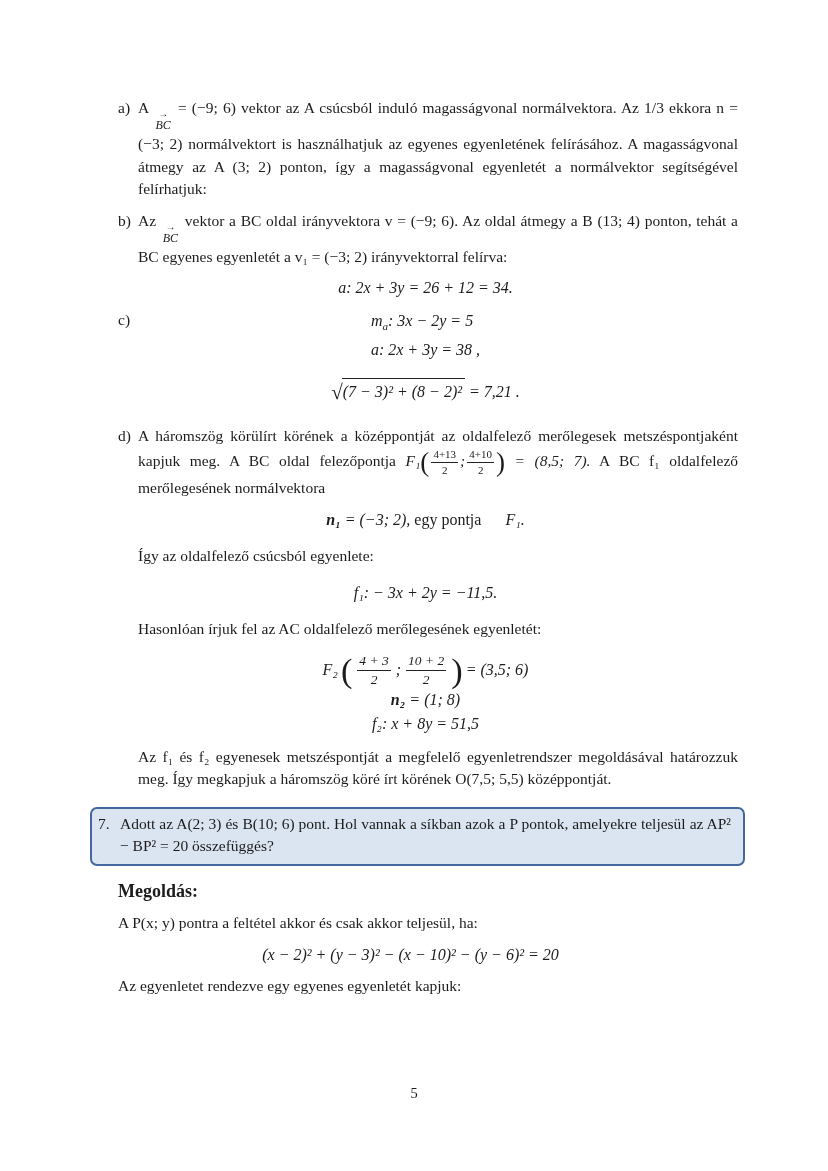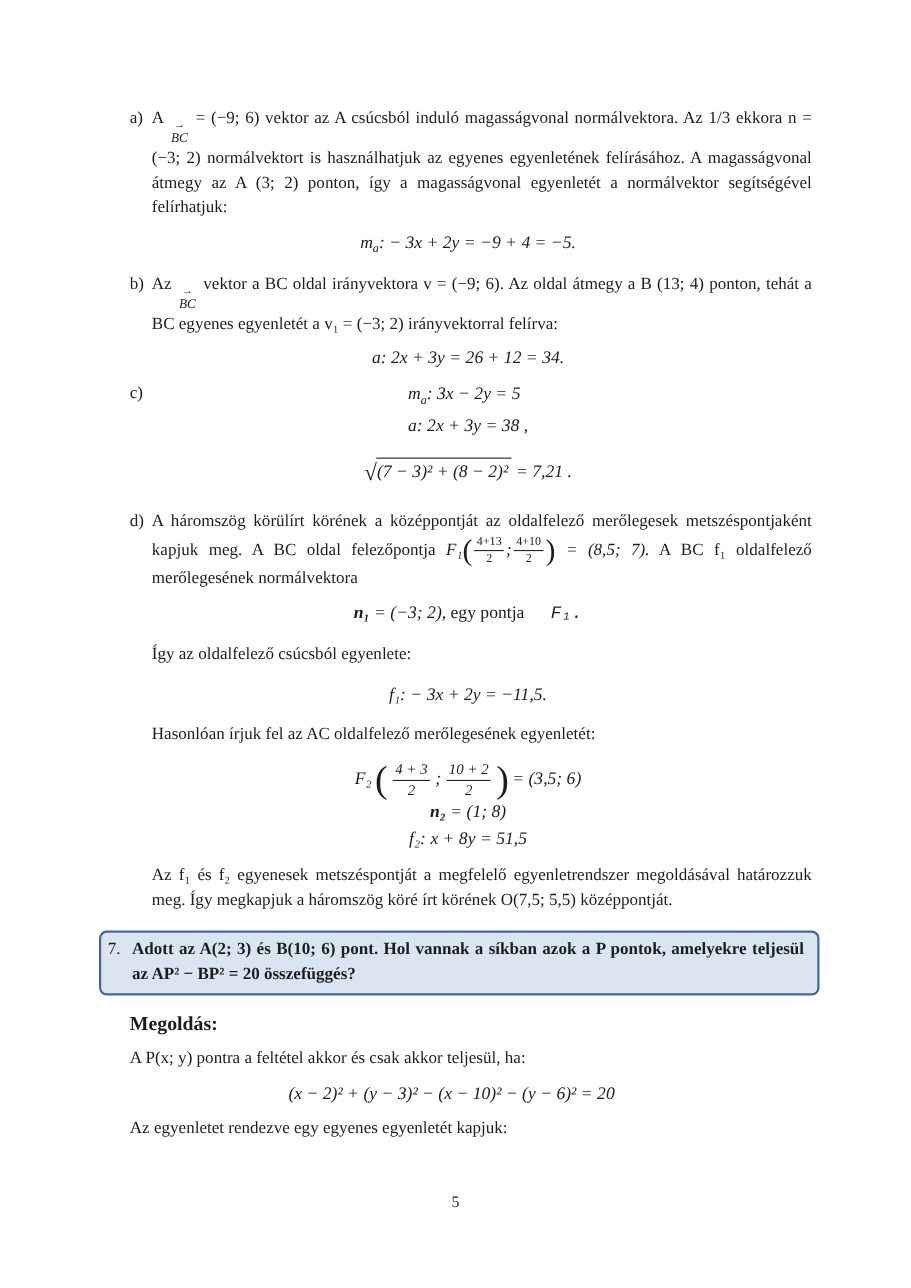--- a/index.html
+++ b/index.html
@@ -48,54 +48,53 @@
 
   .bp { font-size: 175%; font-weight: 400; vertical-align: middle; line-height: 0.85; font-style: normal; }
   .bp-lg { font-size: 215%; }
 
   
   .rad { font-size: 21px; line-height: 1; vertical-align: -2px; margin-right: -1px; font-style: normal; }
   .radicand { display: inline-block; border-top: 1.4px solid #222; padding: 1px 3px 0 1px; }
   .sqrt-res { margin-left: 4px; }
 
   .f2line { display: flex; align-items: center; justify-content: center; gap: 3px; }
-  .gap-before { margin-left: 20px; font-family: Liberation Mono, monospace; }
+  .gap-before { margin-left: 20px; }
 
   .problem-box {
     display: flex;
     margin: 16px 0 0 -28px;
     width: 655px;
     box-sizing: border-box;
     border: 2px solid #44689d;
     background: #dbe4f1;
     border-radius: 7px;
     padding: 4px 12px 6px 6px;
   }
   .box-num { width: 22px; flex: none; font-size: 15.5px; line-height: 22.5px; }
-  .box-text { margin: 0; flex: 1; font-size: 15.5px; line-height: 22.5px; text-align: justify; font-weight: bold; }
+  .box-text { margin: 0; flex: 1; font-size: 15.5px; line-height: 22.5px; text-align: justify; }
 
   .solution { margin-top: 15px; }
   .sol-head { font-size: 18px; font-weight: bold; margin: 0 0 10px; }
   .sol-eq { padding-right: 35px; margin: 9px 0; }
 
   .page-number { position: absolute; top: 1085px; left: 0; width: 100%; text-align: center; font-size: 14.5px; }
 </style>
 </head>
 <body>
 
 <div class="page">
   <main class="content">
 
     <section class="item">
       <span class="ilabel">a)</span>
       <p class="para"><span>A </span><span class="vec">
             <span class="arr">→</span>
             <span class="vbase">BC</span>
           </span><span> = (−9; 6) vektor az A csúcsból induló magasságvonal normálvektora. Az 1/3 ekkora n = (−3; 2) normálvektort is használhatjuk az egyenes egyenletének felírásához. A magasságvonal átmegy az A (3; 2) ponton, így a magasságvonal egyenletét a normálvektor segítségével felírhatjuk:</span></p>
-      <div class="eq"><span class="mi">m</span><sub>a</sub><span class="mi">: − 3x + 2y = −9 + 4 = −5.</span></div>
     </section>
 
     <section class="item">
       <span class="ilabel">b)</span>
       <p class="para"><span>Az </span><span class="vec">
             <span class="arr">→</span>
             <span class="vbase">BC</span>
           </span><span> vektor a BC oldal irányvektora v = (−9; 6). Az oldal átmegy a B (13; 4) ponton, tehát a BC egyenes egyenletét a v₁ = (−3; 2) irányvektorral felírva:</span></p>
       <div class="eq">a: 2x + 3y = 26 + 12 = 34.</div>
     </section>

